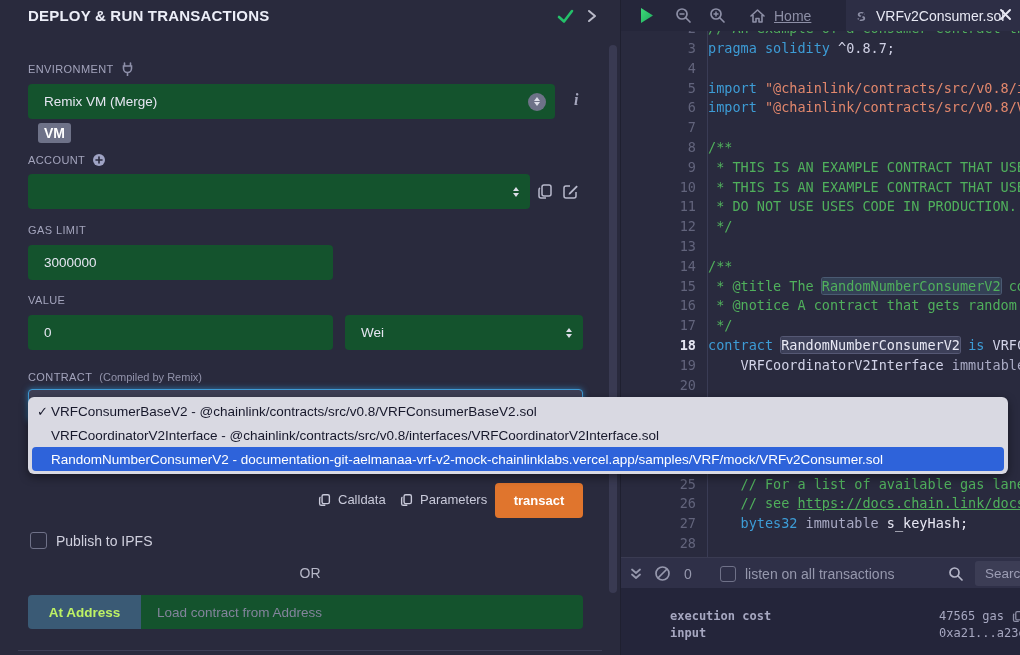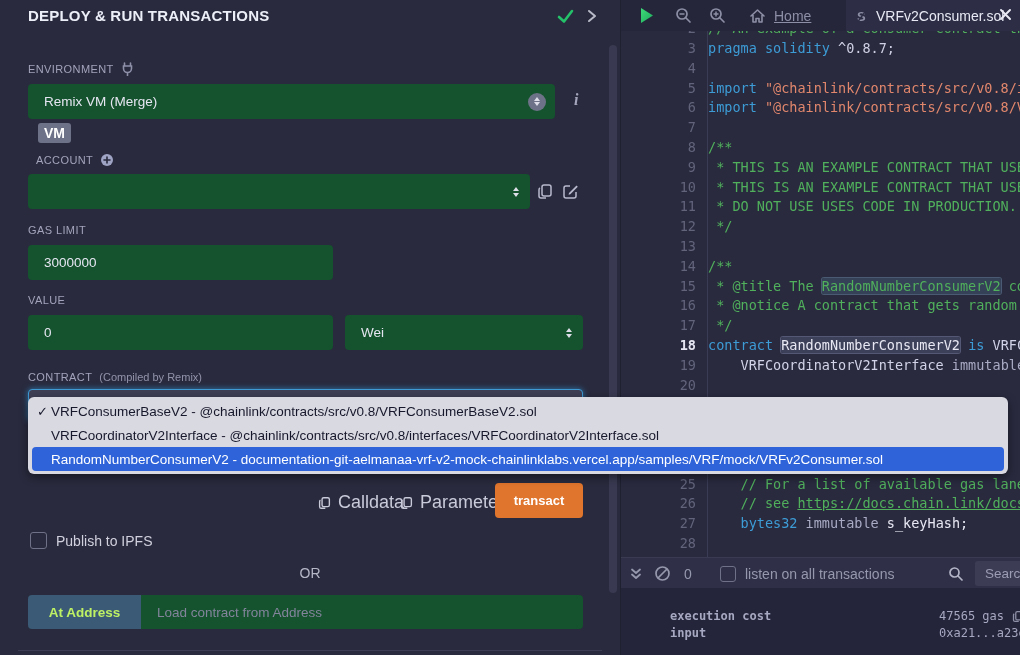--- a/index.html
+++ b/index.html
@@ -23,21 +23,21 @@
   .tri-d{width:0;height:0;border-left:3.5px solid transparent;border-right:3.5px solid transparent;border-top:4px solid #dcdde8;}
   .plain-arrows{position:absolute;right:11px;top:50%;transform:translateY(-50%);display:flex;flex-direction:column;gap:2px;}
   .info-i{position:absolute;left:574px;top:91px;font:700 16px "Liberation Serif",serif;color:#a5a6bd;font-style:italic;}
   .icon{display:inline-block;line-height:0;}
   .cb{position:absolute;width:17px;height:17px;border:1.5px solid #6f7188;border-radius:3px;background:transparent;box-sizing:border-box;}
   .or{position:absolute;left:0;top:565px;width:620px;text-align:center;font-size:14px;color:#b7b8c8;}
   .ataddr-btn{position:absolute;left:28px;top:595px;width:113px;height:34px;background:#3a5a75;border:none;
          border-radius:4px 0 0 4px;color:#bef264;font-size:13.5px;font-weight:700;font-family:"Liberation Sans",sans-serif;}
   .transact{position:absolute;left:495px;top:483px;width:88px;height:35px;background:#e0752d;border:none;
          border-radius:4px;color:#fff;font-size:13px;font-weight:600;font-family:"Liberation Sans",sans-serif;}
-  .act-lbl{position:absolute;display:flex;align-items:center;gap:7px;font-size:18px;color:#c9cada;top:492px;}
+  .act-lbl{position:absolute;display:flex;align-items:center;gap:7px;font-size:13px;color:#c9cada;top:492px;}
   .divider{position:absolute;left:18px;top:650px;width:584px;height:1px;background:#3c3d54;}
   .pscroll{position:absolute;left:609px;top:45px;width:8px;height:548px;background:#393a52;border-radius:4px;}
   .contract-stub{position:absolute;left:28px;top:389px;width:555px;height:32px;background:#3e3f55;border-radius:4px;
          border:1px solid #3f9ad4;box-shadow:0 0 6px rgba(47,143,208,.75);box-sizing:border-box;z-index:5;}
   
   .popup{position:absolute;left:28px;top:397px;width:980px;height:77px;background:#d9d9e2;border-radius:6px;
          box-shadow:0 3px 10px rgba(0,0,0,.45);z-index:50;padding-top:2px;box-sizing:border-box;}
   .opt{position:relative;height:24px;margin:0 4px;display:flex;align-items:center;border-radius:4px;
        font-size:13.5px;color:#17182b;white-space:nowrap;overflow:hidden;}
   .opt .optcheck{width:15px;margin-left:3px;margin-right:1px;font-size:13px;text-align:center;flex:0 0 auto;}
@@ -102,21 +102,21 @@
     <div class="box" style="left:28px;top:84px;width:527px;height:35px">
       <span>Remix VM (Merge)</span>
       <span class="circ-arrows">
           <span class="tri-u"></span>
           <span class="tri-d"></span>
         </span>
     </div>
     <span class="info-i">i</span>
     <span class="badge">VM</span>
 
-    <div class="lbl" style="left:36px;top:153px">
+    <div class="lbl" style="left:28px;top:153px">
       <span>ACCOUNT</span>
       <span class="icon">
         <svg width="14" height="14" viewBox="0 0 14 14">
             <circle cx="7" cy="7" r="6" fill="#9fa3c4"></circle>
             <path d="M7 4 v6 M4 7 h6" stroke="#292a3d" stroke-width="1.6" stroke-linecap="round"></path>
           </svg>
       </span>
     </div>
     <div class="box" style="left:28px;top:174px;width:502px;height:35px">
       <span class="plain-arrows">

